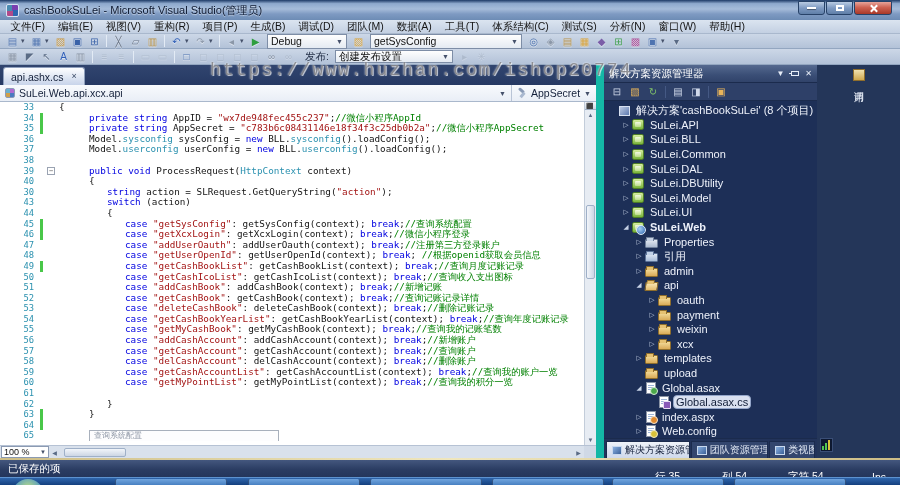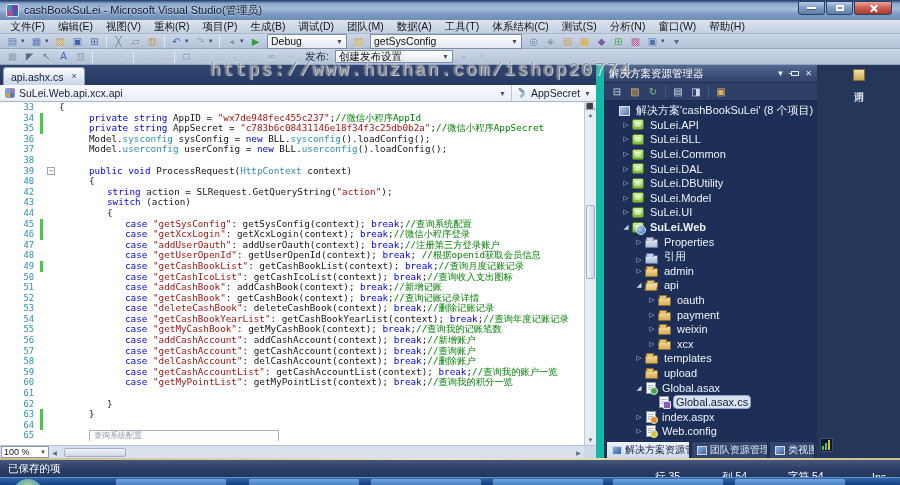--- a/index.html
+++ b/index.html
@@ -287,21 +287,21 @@
       <div class="code-wrap">
         <div class="code-area">
             <div class="cl"><span class="ln">33</span><span class="chg"></span><span class="outl"></span><span class="ct" style="padding-left: 0px;"><span class="c-p">{</span></span></div>
             <div class="cl"><span class="ln">34</span><span class="chg on"></span><span class="outl"></span><span class="ct" style="padding-left: 30px;"><span class="c-k">private string</span><span class="c-p"> AppID = </span><span class="c-s">"wx7de948fec455c237"</span><span class="c-p">;</span><span class="c-c">//微信小程序AppId</span></span></div>
             <div class="cl"><span class="ln">35</span><span class="chg on"></span><span class="outl"></span><span class="ct" style="padding-left: 30px;"><span class="c-k">private string</span><span class="c-p"> AppSecret = </span><span class="c-s">"c783b6c08431146e18f34f3c25db0b2a"</span><span class="c-p">;</span><span class="c-c">//微信小程序AppSecret</span></span></div>
             <div class="cl"><span class="ln">36</span><span class="chg"></span><span class="outl"></span><span class="ct" style="padding-left: 30px;"><span class="c-p">Model.</span><span class="c-t">sysconfig</span><span class="c-p"> sysConfig = </span><span class="c-k">new</span><span class="c-p"> BLL.</span><span class="c-t">sysconfig</span><span class="c-p">().loadConfig();</span></span></div>
             <div class="cl"><span class="ln">37</span><span class="chg"></span><span class="outl"></span><span class="ct" style="padding-left: 30px;"><span class="c-p">Model.</span><span class="c-t">userconfig</span><span class="c-p"> userConfig = </span><span class="c-k">new</span><span class="c-p"> BLL.</span><span class="c-t">userconfig</span><span class="c-p">().loadConfig();</span></span></div>
             <div class="cl"><span class="ln">38</span><span class="chg"></span><span class="outl"></span><span class="ct" style="padding-left: 0px;"></span></div>
             <div class="cl"><span class="ln">39</span><span class="chg"></span><span class="outl"><span class="fold">−</span></span><span class="ct" style="padding-left: 30px;"><span class="c-k">public void</span><span class="c-p"> ProcessRequest(</span><span class="c-t">HttpContext</span><span class="c-p"> context)</span></span></div>
             <div class="cl"><span class="ln">40</span><span class="chg"></span><span class="outl"></span><span class="ct" style="padding-left: 30px;"><span class="c-p">{</span></span></div>
-            <div class="cl"><span class="ln">42</span><span class="chg"></span><span class="outl"></span><span class="ct" style="padding-left: 48px;"><span class="c-k">string</span><span class="c-p"> action = SLRequest.GetQueryString(</span><span class="c-s">"action"</span><span class="c-p">);</span></span></div>
+            <div class="cl"><span class="ln">30</span><span class="chg"></span><span class="outl"></span><span class="ct" style="padding-left: 48px;"><span class="c-k">string</span><span class="c-p"> action = SLRequest.GetQueryString(</span><span class="c-s">"action"</span><span class="c-p">);</span></span></div>
             <div class="cl"><span class="ln">43</span><span class="chg"></span><span class="outl"></span><span class="ct" style="padding-left: 48px;"><span class="c-k">switch</span><span class="c-p"> (action)</span></span></div>
             <div class="cl"><span class="ln">44</span><span class="chg"></span><span class="outl"></span><span class="ct" style="padding-left: 48px;"><span class="c-p">{</span></span></div>
             <div class="cl"><span class="ln">45</span><span class="chg on"></span><span class="outl"></span><span class="ct" style="padding-left: 66px;"><span class="c-k">case</span><span class="c-p"> </span><span class="c-s">"getSysConfig"</span><span class="c-p">: getSysConfig(context); </span><span class="c-k">break</span><span class="c-p">;</span><span class="c-c">//查询系统配置</span></span></div>
             <div class="cl"><span class="ln">46</span><span class="chg on"></span><span class="outl"></span><span class="ct" style="padding-left: 66px;"><span class="c-k">case</span><span class="c-p"> </span><span class="c-s">"getXcxLogin"</span><span class="c-p">: getXcxLogin(context); </span><span class="c-k">break</span><span class="c-p">;</span><span class="c-c">//微信小程序登录</span></span></div>
             <div class="cl"><span class="ln">47</span><span class="chg"></span><span class="outl"></span><span class="ct" style="padding-left: 66px;"><span class="c-k">case</span><span class="c-p"> </span><span class="c-s">"addUserOauth"</span><span class="c-p">: addUserOauth(context); </span><span class="c-k">break</span><span class="c-p">;</span><span class="c-c">//注册第三方登录账户</span></span></div>
             <div class="cl"><span class="ln">48</span><span class="chg"></span><span class="outl"></span><span class="ct" style="padding-left: 66px;"><span class="c-k">case</span><span class="c-p"> </span><span class="c-s">"getUserOpenId"</span><span class="c-p">: getUserOpenId(context); </span><span class="c-k">break</span><span class="c-p">; </span><span class="c-c">//根据openid获取会员信息</span></span></div>
             <div class="cl"><span class="ln">49</span><span class="chg on"></span><span class="outl"></span><span class="ct" style="padding-left: 66px;"><span class="c-k">case</span><span class="c-p"> </span><span class="c-s">"getCashBookList"</span><span class="c-p">: getCashBookList(context); </span><span class="c-k">break</span><span class="c-p">;</span><span class="c-c">//查询月度记账记录</span></span></div>
             <div class="cl"><span class="ln">50</span><span class="chg"></span><span class="outl"></span><span class="ct" style="padding-left: 66px;"><span class="c-k">case</span><span class="c-p"> </span><span class="c-s">"getCashIcoList"</span><span class="c-p">: getCashIcoList(context); </span><span class="c-k">break</span><span class="c-p">;</span><span class="c-c">//查询收入支出图标</span></span></div>
             <div class="cl"><span class="ln">51</span><span class="chg"></span><span class="outl"></span><span class="ct" style="padding-left: 66px;"><span class="c-k">case</span><span class="c-p"> </span><span class="c-s">"addCashBook"</span><span class="c-p">: addCashBook(context); </span><span class="c-k">break</span><span class="c-p">;</span><span class="c-c">//新增记账</span></span></div>
             <div class="cl"><span class="ln">52</span><span class="chg"></span><span class="outl"></span><span class="ct" style="padding-left: 66px;"><span class="c-k">case</span><span class="c-p"> </span><span class="c-s">"getCashBook"</span><span class="c-p">: getCashBook(context); </span><span class="c-k">break</span><span class="c-p">;</span><span class="c-c">//查询记账记录详情</span></span></div>
@@ -403,21 +403,21 @@
           <div class="trow" style="padding-left: 17px;">
             <span class="arr">◢</span>
             <span class="ticon ti-webproj"></span>
             <span class="tlabel b">SuLei.Web</span>
           </div>
           <div class="trow" style="padding-left: 30px;">
             <span class="arr">▷</span>
             <span class="ticon ti-props"></span>
             <span class="tlabel">Properties</span>
           </div>
-          <div class="trow" style="padding-left: 30px; align-items: flex-end;">
+          <div class="trow" style="padding-left: 30px;">
             <span class="arr">▷</span>
             <span class="ticon ti-ref"></span>
             <span class="tlabel">引用</span>
           </div>
           <div class="trow" style="padding-left: 30px;">
             <span class="arr">▷</span>
             <span class="ticon ti-folder"></span>
             <span class="tlabel">admin</span>
           </div>
           <div class="trow" style="padding-left: 30px;">

